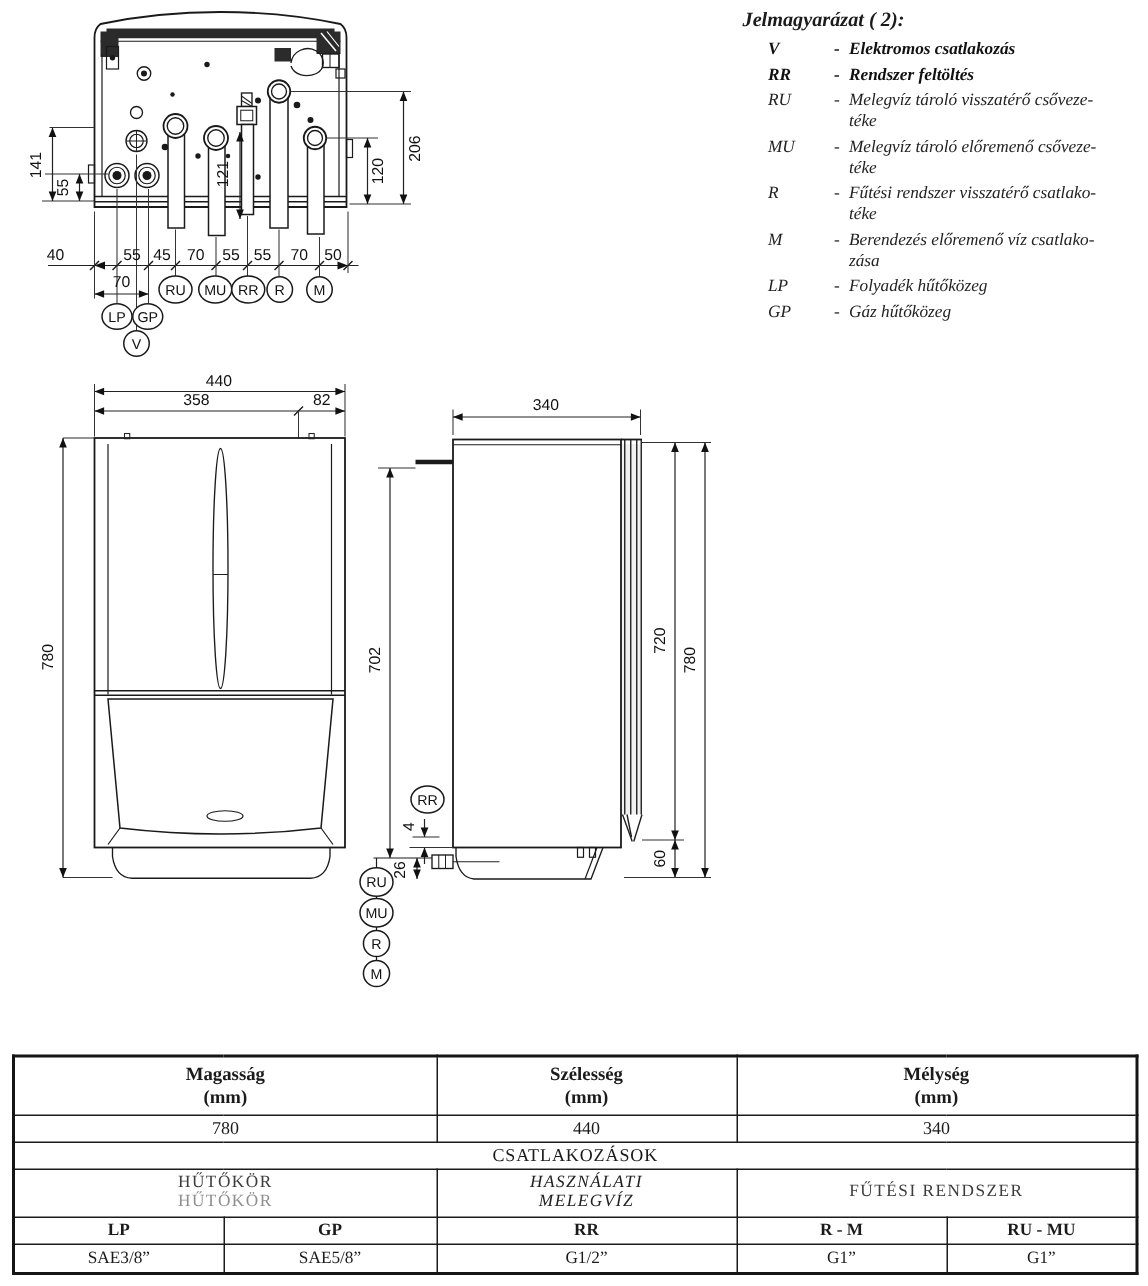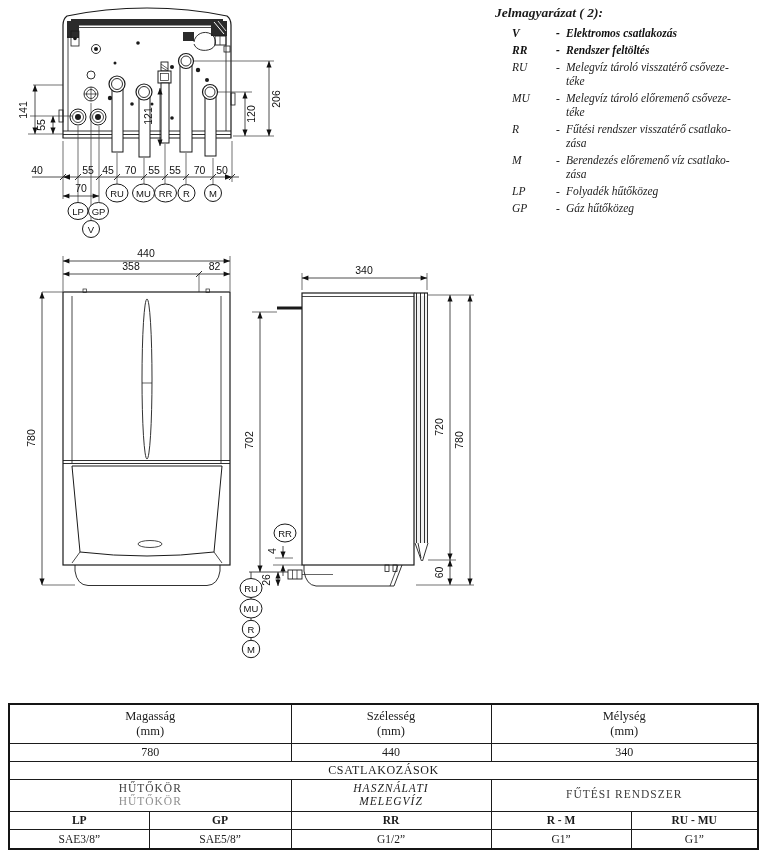--- a/index.html
+++ b/index.html
@@ -23,21 +23,21 @@
   .legend-title{font-weight:bold;font-size:13.5px;margin-bottom:5px;}
   .legend-row{display:flex;font-size:11.5px;line-height:14px;margin-bottom:3px;color:#222;}
   .legend-row .code{width:38px;padding-left:17px;flex:none;}
   .legend-row .dash{width:16px;flex:none;text-align:center;}
   .legend-row .desc{flex:1;white-space:pre-line;}
   .legend-row.bold{font-weight:bold;color:#111;}
   
   .spec-table{position:absolute;left:8px;top:703px;width:749px;border-collapse:collapse;
               table-layout:fixed;border:2px solid #151515;}
   .spec-table td{border:1px solid #1b1b1b;text-align:center;vertical-align:middle;padding:0;}
-  .th-main{font-weight:normal;font-size:12.5px;line-height:15px;}
+  .th-main{font-weight:bold;font-size:12.5px;line-height:15px;}
   .val{font-size:12px;}
   .section{font-size:12px;letter-spacing:.6px;margin-left:28px;}
   .group{font-size:11.5px;letter-spacing:1px;color:#3c3c3c;line-height:13.5px;}
   .group .ghost{color:#8f8f8f;}
   .group .two{white-space:pre-line;color:#222;font-style:italic;}
   .conn{font-weight:bold;font-size:11.5px;}
   .size{font-size:11.5px;}
 </style>
 </head>
 <body>
@@ -227,21 +227,21 @@
   <div class="legend-row">
     <span class="code">MU</span>
     <span class="dash">-</span>
     <span class="desc">Melegvíz tároló előremenő csőveze-
 téke</span>
   </div>
   <div class="legend-row">
     <span class="code">R</span>
     <span class="dash">-</span>
     <span class="desc">Fűtési rendszer visszatérő csatlako-
-zása</span>
+téke</span>
   </div>
   <div class="legend-row">
     <span class="code">M</span>
     <span class="dash">-</span>
     <span class="desc">Berendezés előremenő víz csatlako-
 zása</span>
   </div>
   <div class="legend-row">
     <span class="code">LP</span>
     <span class="dash">-</span>

